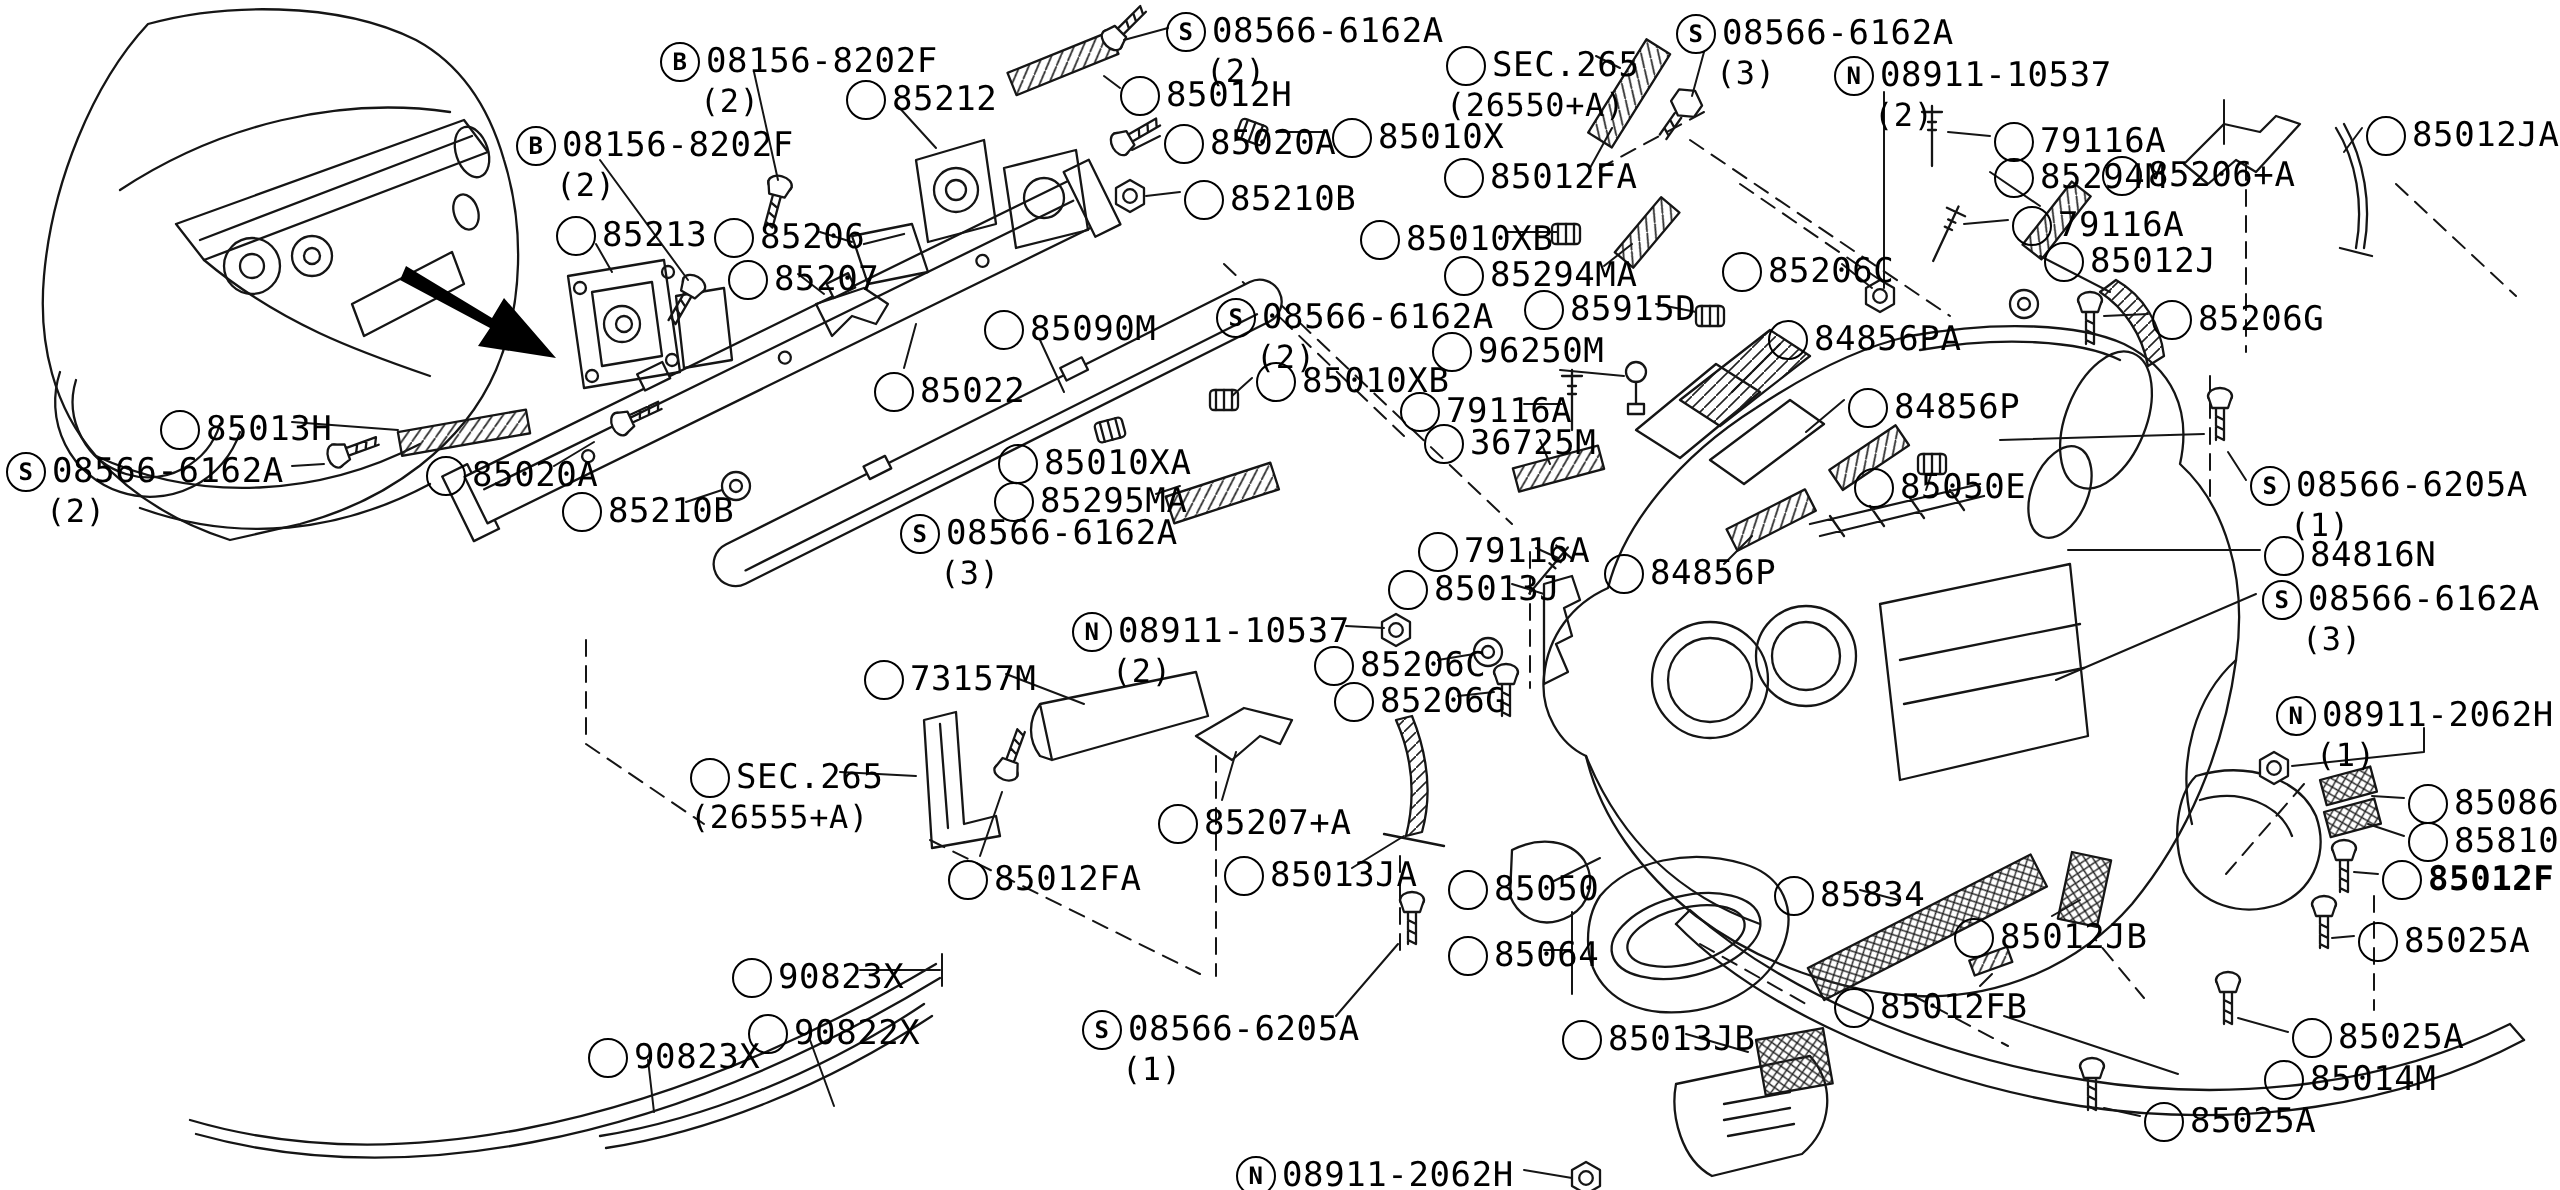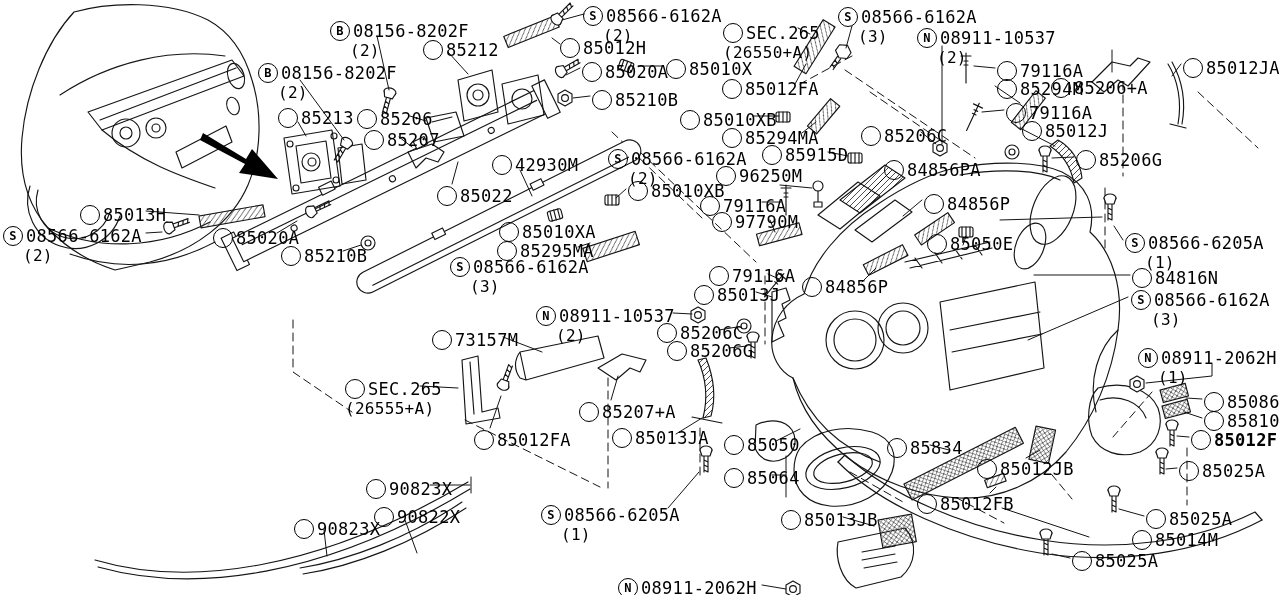--- a/index.html
+++ b/index.html
@@ -442,21 +442,21 @@
     <span class="row">
       <span class="circ" hidden=""></span>
       <span class="txt">85206G</span>
     </span>
     <span class="l2" hidden=""></span>
     <span class="qty" hidden=""></span>
   </div>
     <div class="label" style="left: 492px; top: 155px;">
     <span class="row">
       <span class="circ" hidden=""></span>
-      <span class="txt">42930M</span>
+      <span class="txt">85090M</span>
     </span>
     <span class="l2" hidden=""></span>
     <span class="qty" hidden=""></span>
   </div>
     <div class="label" style="left: 437px; top: 186px;">
     <span class="row">
       <span class="circ" hidden=""></span>
       <span class="txt">85022</span>
     </span>
     <span class="l2" hidden=""></span>
@@ -506,21 +506,21 @@
     <span class="row">
       <span class="circ" hidden=""></span>
       <span class="txt">79116A</span>
     </span>
     <span class="l2" hidden=""></span>
     <span class="qty" hidden=""></span>
   </div>
     <div class="label" style="left: 712px; top: 212px;">
     <span class="row">
       <span class="circ" hidden=""></span>
-      <span class="txt">97790M</span>
+      <span class="txt">36725M</span>
     </span>
     <span class="l2" hidden=""></span>
     <span class="qty" hidden=""></span>
   </div>
     <div class="label" style="left: 927px; top: 234px;">
     <span class="row">
       <span class="circ" hidden=""></span>
       <span class="txt">85050E</span>
     </span>
     <span class="l2" hidden=""></span>

